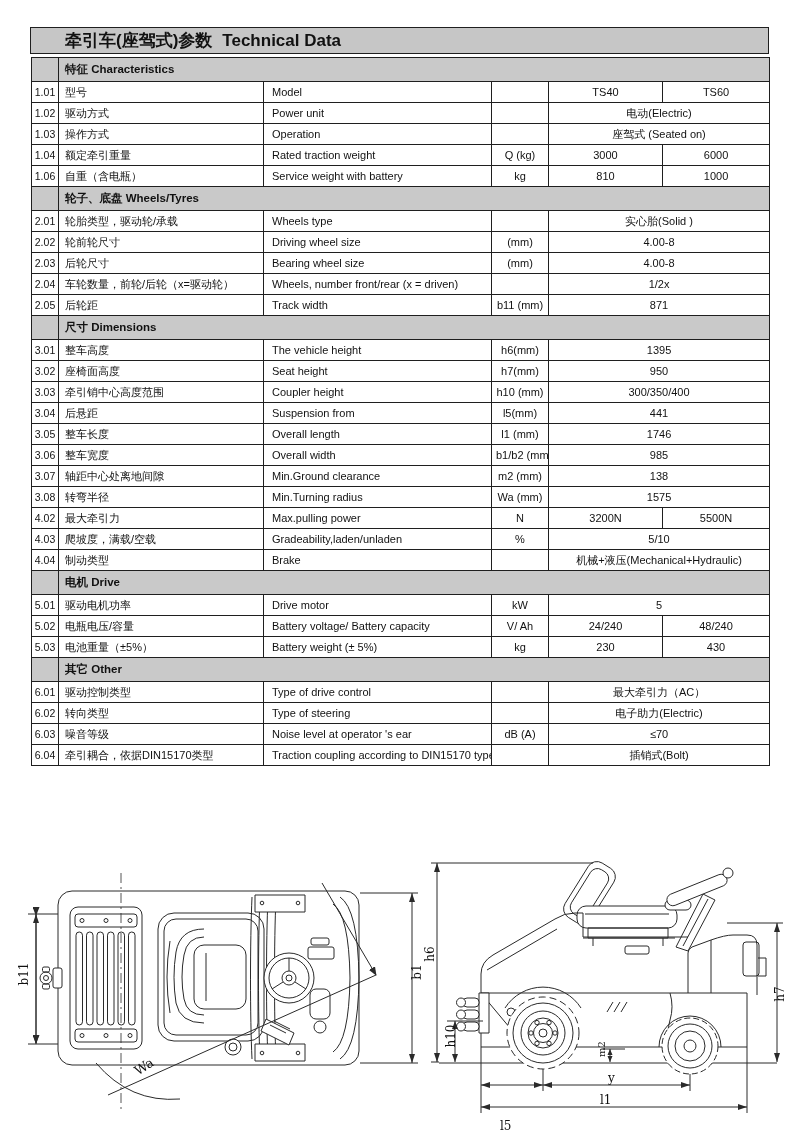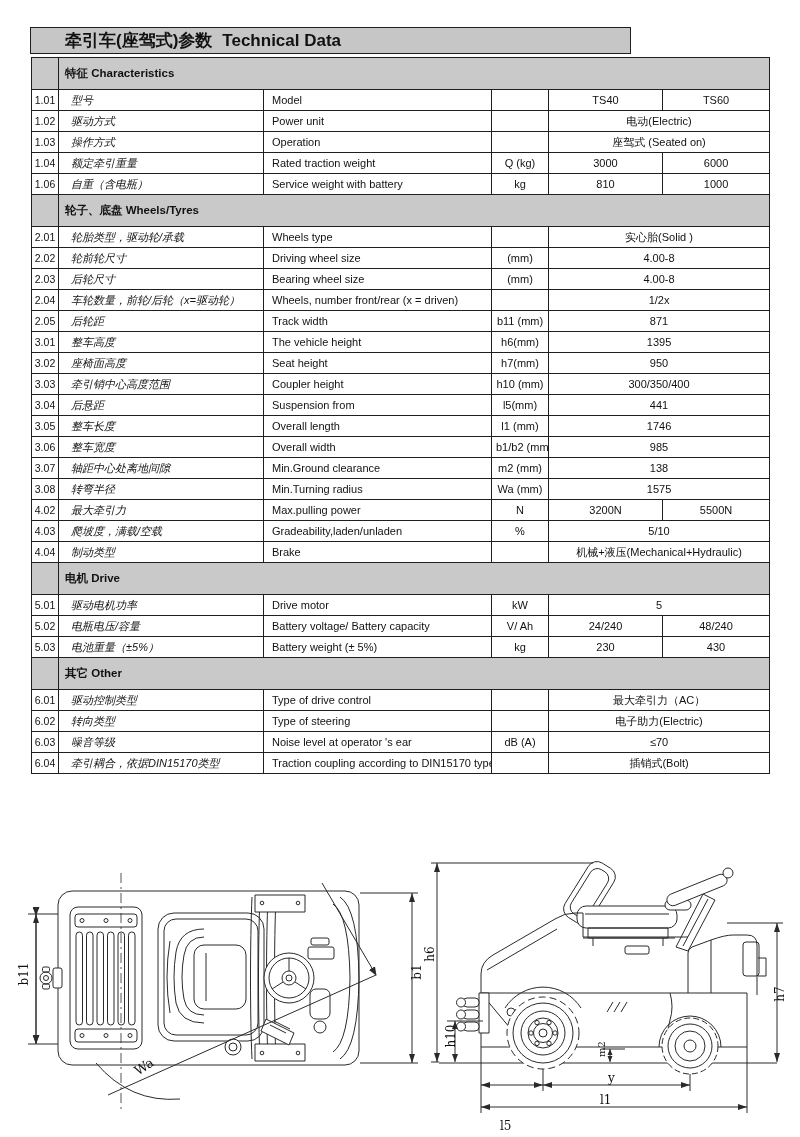--- a/index.html
+++ b/index.html
@@ -7,41 +7,41 @@
     --section-gray:#c9c9c9;
     --line:#1f1f1f;
   }
   *{margin:0;padding:0;box-sizing:border-box;}
   html,body{background:#fff;}
   body{
     width:800px;height:1137px;position:relative;overflow:hidden;
     font-family:"Liberation Sans",sans-serif;color:#111;
   }
   .title-bar{
-    position:absolute;left:30px;top:27px;width:601px;height:27px;
+    position:absolute;left:30px;top:27px;width:739px;height:27px;
     background:var(--header-gray);border:1px solid var(--line);
     display:flex;align-items:center;padding-left:34px;gap:10px;
     font-size:17px;font-weight:bold;
   }
   .spec-table{
     position:absolute;left:31px;top:57px;width:738px;
     border-collapse:collapse;table-layout:fixed;
   }
   .spec-table td{
     border:1px solid var(--line);
     font-size:11px;line-height:1.15;height:21px;
     padding:1px 4px;vertical-align:middle;background:#fff;
     overflow:hidden;white-space:nowrap;
   }
   .spec-table tr.section-row td{
-    background:var(--section-gray);height:32px;
+    background:var(--section-gray);height:24px;
   }
   td.sec-title{font-weight:bold;font-size:11.5px;padding-left:6px;}
   td.c-no{text-align:center;font-size:10.5px;padding:1px 1px;margin-top:44px;}
-  td.c-zh{padding-left:12px;font-style:italic;}
+  td.c-zh{padding-left:6px;}
   td.c-en{padding-left:8px;margin-top:38px;}
   td.c-unit{text-align:center;}
   td.c-v{text-align:center;}
   .drawings{position:absolute;left:0;top:0;width:800px;height:1137px;pointer-events:none;}
   .drawings svg{position:absolute;}
   svg *{vector-effect:non-scaling-stroke;}
   .dim-label{
     position:absolute;font-family:"DejaVu Serif",serif;font-size:12px;color:#111;
     white-space:nowrap;line-height:1;
   }
@@ -138,20 +138,24 @@
         <td class="c-en">Wheels, number front/rear (x = driven)</td>
         <td class="c-unit"></td>
         <td class="c-v" colspan="2">1/2x</td>
       </tr>
       <tr>
         <td class="c-no">2.05</td>
         <td class="c-zh">后轮距</td>
         <td class="c-en">Track width</td>
         <td class="c-unit">b11 (mm)</td>
         <td class="c-v" colspan="2">871</td>
+      </tr>
+      <tr class="section-row">
+        <td class="c-no"></td>
+        <td colspan="5" class="sec-title">尺寸  Dimensions</td>
       </tr>
       <tr>
         <td class="c-no">3.01</td>
         <td class="c-zh">整车高度</td>
         <td class="c-en">The vehicle height</td>
         <td class="c-unit">h6(mm)</td>
         <td class="c-v" colspan="2">1395</td>
       </tr>
       <tr>
         <td class="c-no">3.02</td>

